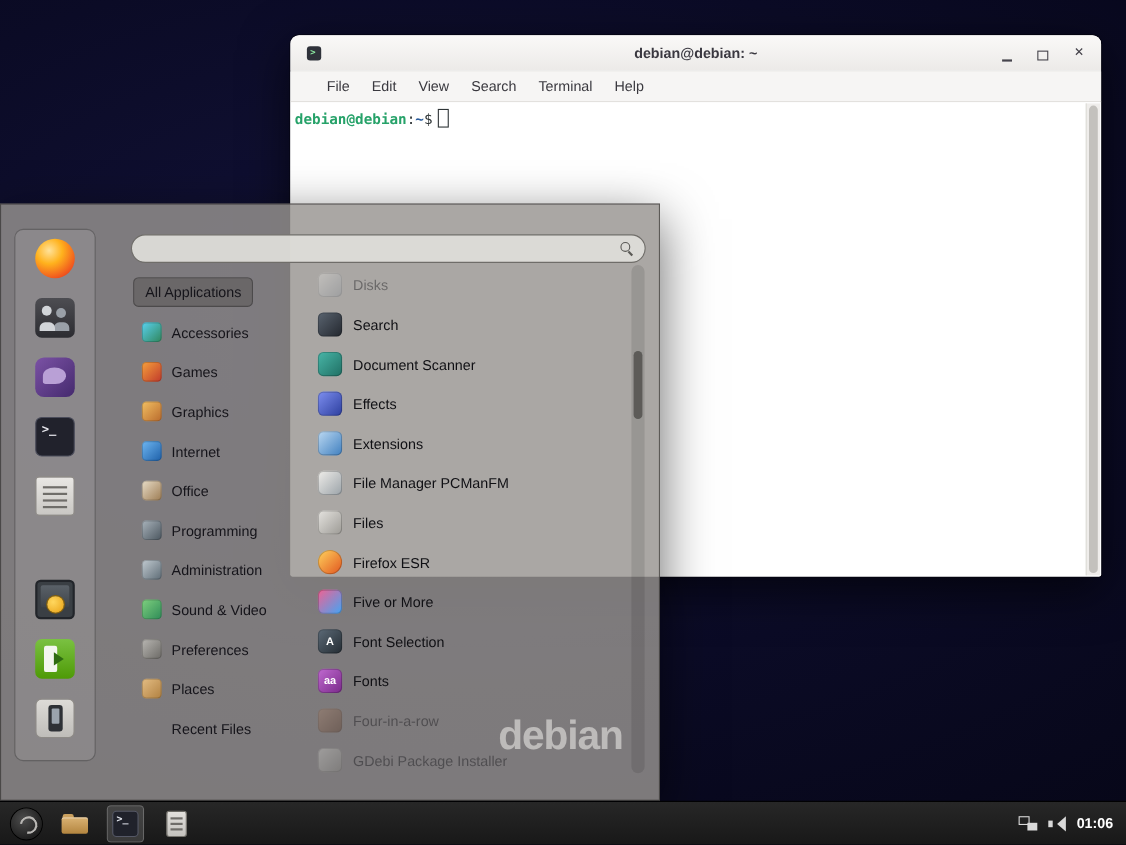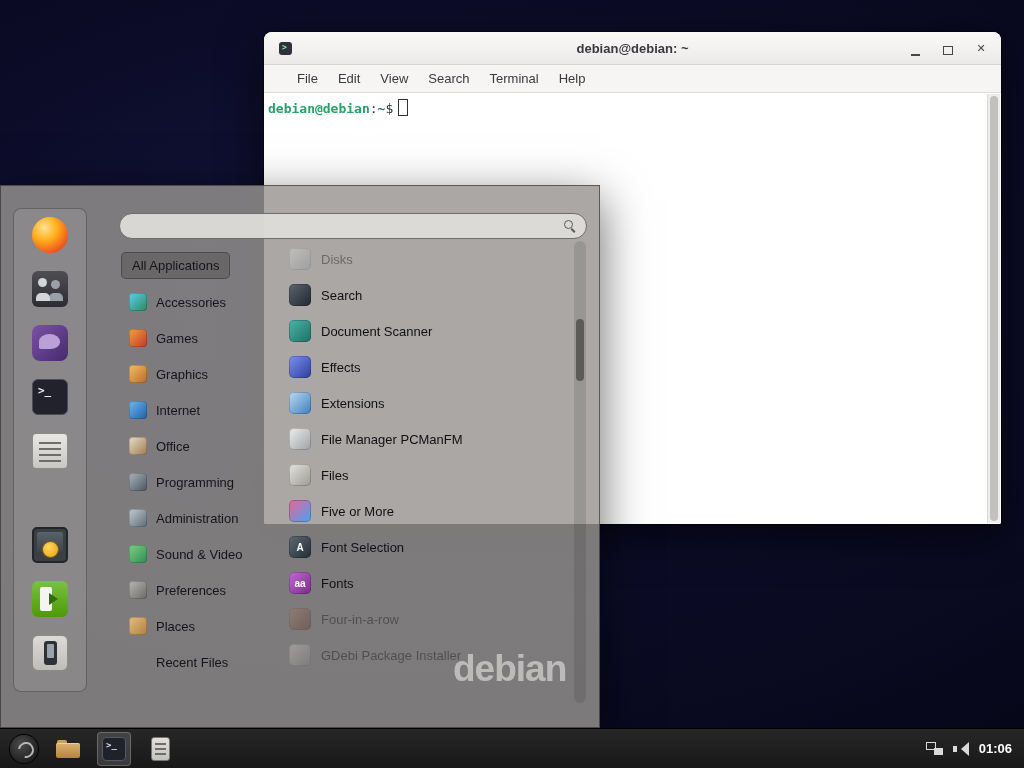--- a/index.html
+++ b/index.html
@@ -240,20 +240,24 @@
         </div>
         <div class="app">
           <span class="app-icon" style="background: linear-gradient(135deg, rgb(240, 238, 234), rgb(154, 162, 168));"></span>
           <span class="app-label">File Manager PCManFM</span>
         </div>
         <div class="app">
           <span class="app-icon" style="background: linear-gradient(135deg, rgb(230, 228, 224), rgb(155, 153, 148));"></span>
           <span class="app-label">Files</span>
         </div>
         <div class="app">
+          <span class="app-icon round" style="background: linear-gradient(135deg, rgb(255, 212, 94), rgb(225, 84, 30));"></span>
+          <span class="app-label">Firefox ESR</span>
+        </div>
+        <div class="app">
           <span class="app-icon" style="background: linear-gradient(135deg, rgb(240, 98, 146), rgb(66, 165, 245));"></span>
           <span class="app-label">Five or More</span>
         </div>
         <div class="app">
           <span class="app-icon" style="background: linear-gradient(135deg, rgb(92, 106, 119), rgb(36, 44, 51));">A</span>
           <span class="app-label">Font Selection</span>
         </div>
         <div class="app">
           <span class="app-icon" style="background: linear-gradient(135deg, rgb(192, 106, 208), rgb(122, 42, 138));">aa</span>
           <span class="app-label">Fonts</span>

